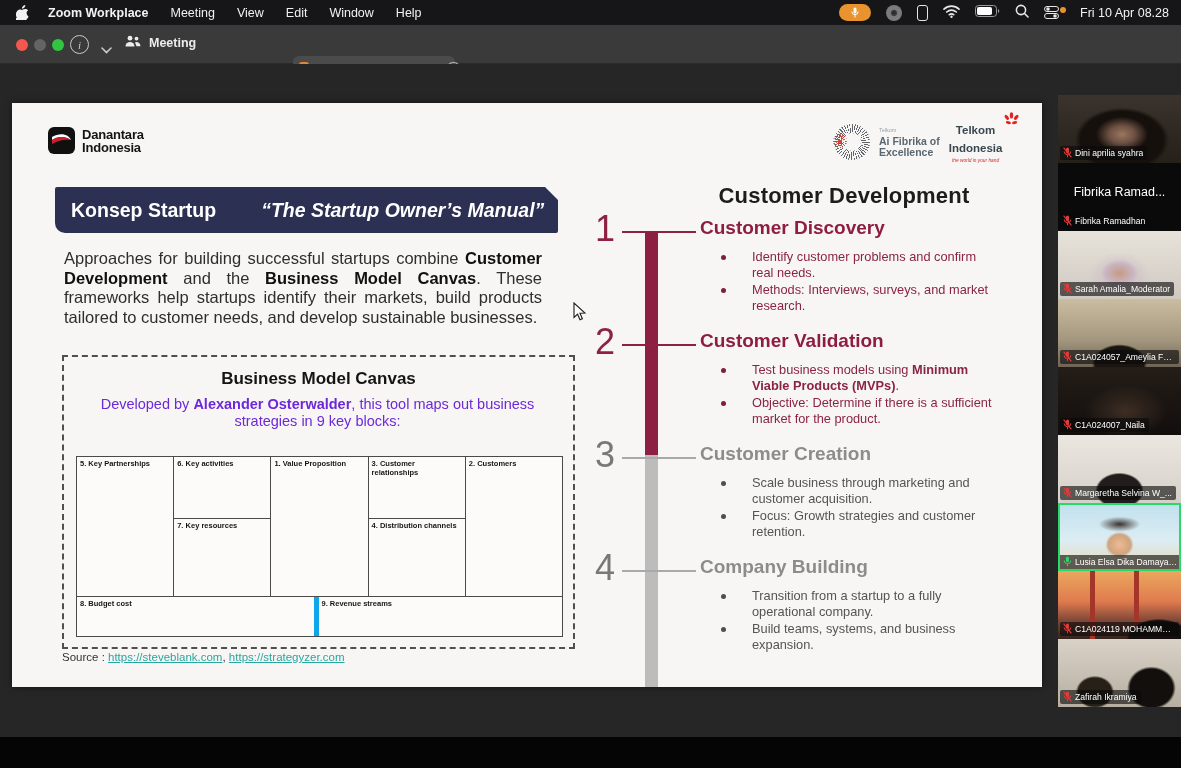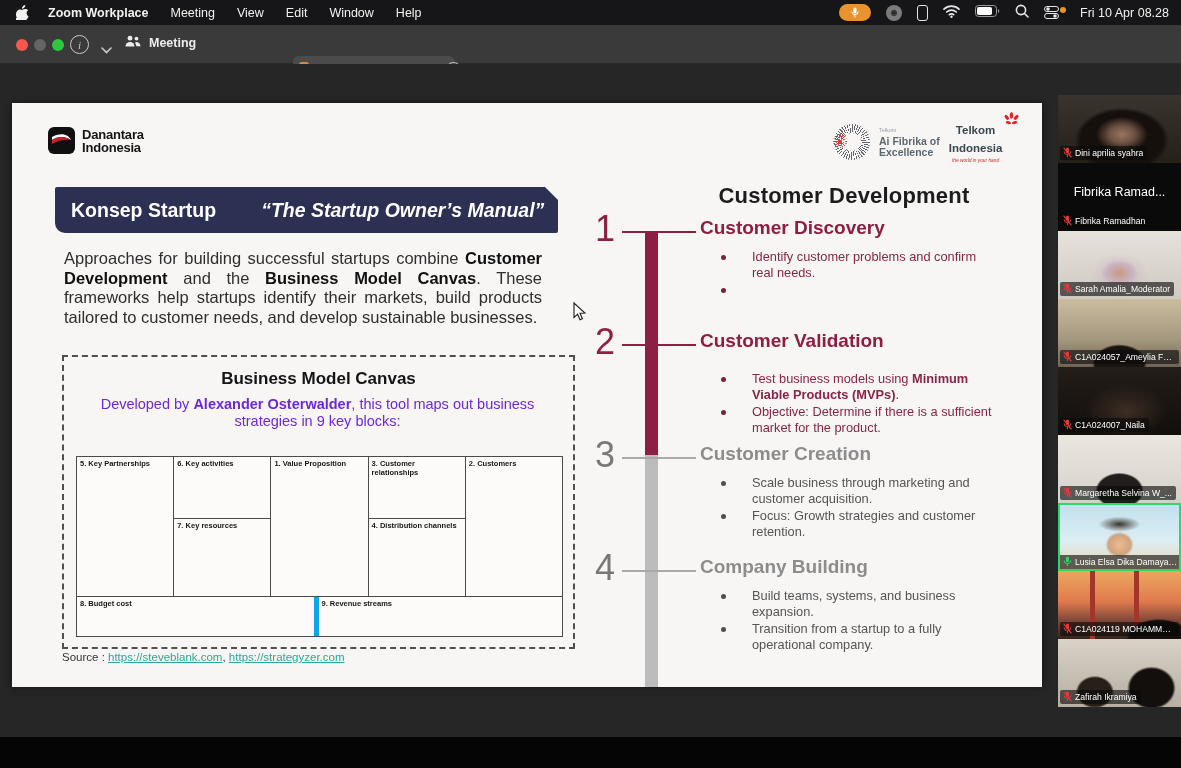--- a/index.html
+++ b/index.html
@@ -96,21 +96,21 @@
   .tick { position:absolute; left:610px; width:74px; height:2px; }
   .tick.m { background:#8e2044; } .tick.g { background:#a9a9a9; }
   .k1 { top:128px; } .k2 { top:241px; } .k3 { top:354px; } .k4 { top:467px; }
   .tl-bar { position:absolute; left:633px; top:128px; width:13px; height:456px;
             background:linear-gradient(to bottom, #8e1f44 0px, #8e1f44 224px, #bcbcbc 224px, #bcbcbc 100%); }
 
   .step-heading { position:absolute; left:688px; font-size:19px; font-weight:800; }
   .step-heading.m { color:#8e1d42; } .step-heading.g { color:#8c8c8c; }
   .h1 { top:114px; } .h2 { top:227px; } .h3 { top:340px; } .h4 { top:453px; }
   .step-bullets { position:absolute; left:703px; width:286px; }
-  .b1 { top:146px; } .b2 { top:268px; } .b3 { top:372px; } .b4 { top:485px; }
+  .b1 { top:146px; } .b2 { top:259px; } .b3 { top:372px; } .b4 { top:485px; }
   .bullet { display:flex; margin-bottom:1px; }
   .bullet .dot { width:5px; height:5px; border-radius:50%; margin:6px 26px 0 6px; flex:none; }
   .step-bullets.m .dot { background:#7d1f3f; } .step-bullets.g .dot { background:#4f4f4f; }
   .bullet .btxt { font-size:12.8px; line-height:16px; width:240px; }
   .step-bullets.m .btxt { color:#8a2346; } .step-bullets.g .btxt { color:#545454; }
   .btxt span[data-b] { font-weight:700; }
 
   .cursor { position:absolute; left:561px; top:199px; }
 
   
@@ -333,20 +333,21 @@
     <div class="tl-num g n4">4</div>
 
     <div class="step-heading m h1">Customer Discovery</div>
     <div class="step-bullets m b1">
       <div class="bullet">
           <span class="dot"></span>
           <span class="btxt"><span>Identify customer problems and confirm real needs.</span></span>
         </div>
       <div class="bullet">
           <span class="dot"></span>
+          <span class="btxt"><span>Methods: Interviews, surveys, and market research.</span></span>
         </div>
     </div>
 
     <div class="step-heading m h2">Customer Validation</div>
     <div class="step-bullets m b2">
       <div class="bullet">
           <span class="dot"></span>
           <span class="btxt"><span>Test business models using </span><span data-b="1" style="font-weight: 700;">Minimum Viable Products (MVPs)</span><span>.</span></span>
         </div>
       <div class="bullet">
@@ -364,25 +365,25 @@
       <div class="bullet">
           <span class="dot"></span>
           <span class="btxt"><span>Focus: Growth strategies and customer retention.</span></span>
         </div>
     </div>
 
     <div class="step-heading g h4">Company Building</div>
     <div class="step-bullets g b4">
       <div class="bullet">
           <span class="dot"></span>
+          <span class="btxt"><span>Transition from a startup to a fully operational company.</span></span>
+        </div>
+      <div class="bullet">
+          <span class="dot"></span>
           <span class="btxt"><span>Build teams, systems, and business expansion.</span></span>
-        </div>
-      <div class="bullet">
-          <span class="dot"></span>
-          <span class="btxt"><span>Transition from a startup to a fully operational company.</span></span>
         </div>
     </div>
 
     <span class="cursor">
       <svg width="13" height="19" viewBox="0 0 13 19">
           <path d="M1 1 L1 15.5 L4.6 12.2 L7 17.8 L9.4 16.7 L7 11.3 L12 11.1 Z" fill="#fdfdfd" stroke="#1a1a1a" stroke-width="1.1"></path>
         </svg>
     </span>
   </div>
 

